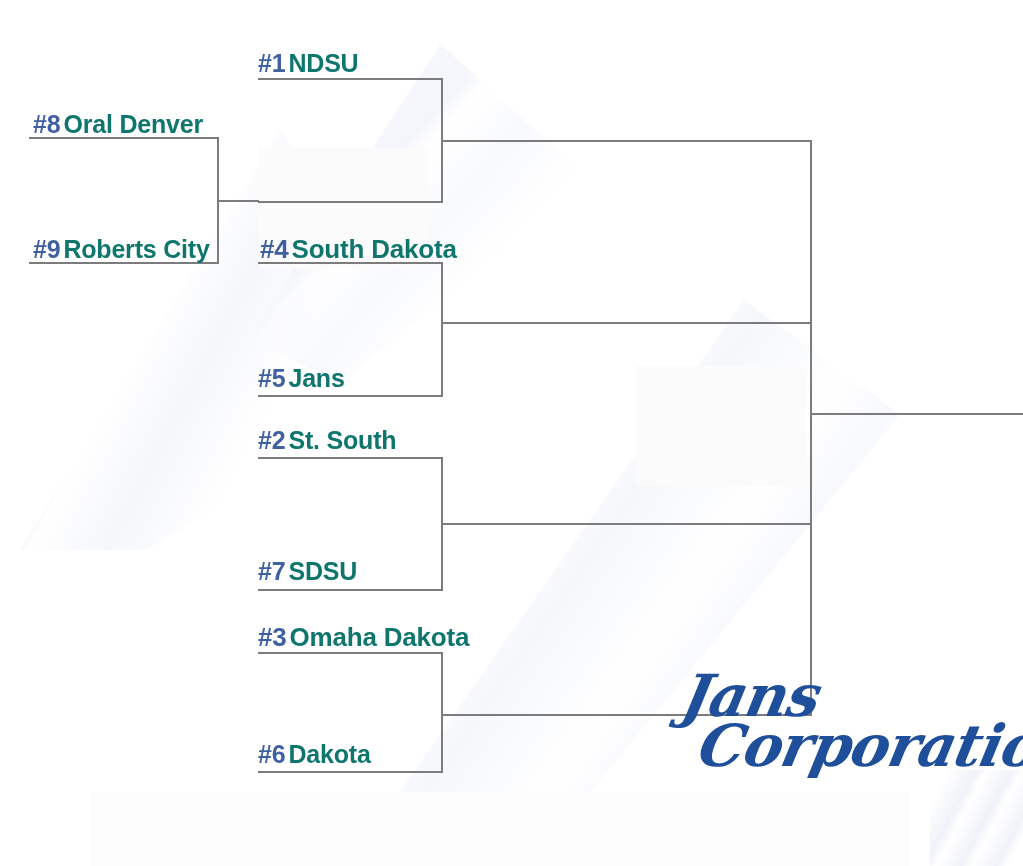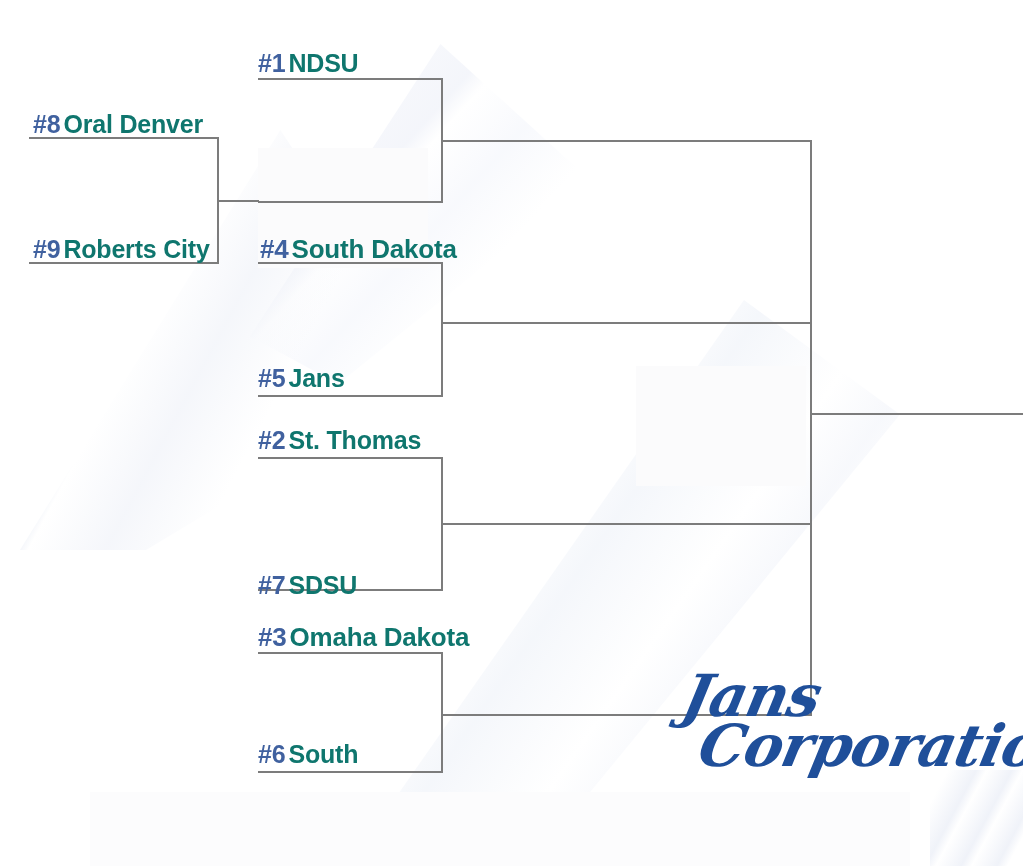--- a/index.html
+++ b/index.html
@@ -244,36 +244,36 @@
   <div class="team qf" style="left:258px; top:364px;">
     <span class="seed">#5</span><span class="name">Jans</span>
   </div>
 
   <div class="hline" style="left:258px; top:457px; width:185px;"></div>
   <div class="hline" style="left:258px; top:589px; width:185px;"></div>
   <div class="vline" style="left:441px; top:457px; height:134px;"></div>
   <div class="hline" style="left:441px; top:523px; width:189px;"></div>
 
   <div class="team qf" style="left:258px; top:426px;">
-    <span class="seed">#2</span><span class="name">St. Thomas</span>
-  </div>
-  <div class="team qf" style="left:258px; top:557px;margin-top:14px;">
+    <span class="seed">#2</span><span class="name">St. South</span>
+  </div>
+  <div class="team qf" style="left:258px; top:557px;">
     <span class="seed">#7</span><span class="name">SDSU</span>
   </div>
 
   <div class="hline" style="left:258px; top:652px; width:185px;"></div>
   <div class="hline" style="left:258px; top:771px; width:185px;"></div>
   <div class="vline" style="left:441px; top:652px; height:121px;"></div>
   <div class="hline" style="left:441px; top:714px; width:189px;"></div>
 
   <div class="team qf small" style="left:258px; top:622px;">
     <span class="seed">#3</span><span class="name">Omaha Dakota</span>
   </div>
   <div class="team qf" style="left:258px; top:740px;">
-    <span class="seed">#6</span><span class="name">South</span>
+    <span class="seed">#6</span><span class="name">Dakota</span>
   </div>
 
   <div class="hline" style="left:628px; top:140px; width:184px;"></div>
   <div class="hline" style="left:628px; top:322px; width:184px;"></div>
   <div class="vline" style="left:810px; top:140px; height:184px;"></div>
 
   <div class="team qf" style="left:632px; top:112px;">
     <span class="seed"></span><span class="name"></span>
   </div>
   <div class="team qf" style="left:632px; top:294px;">

